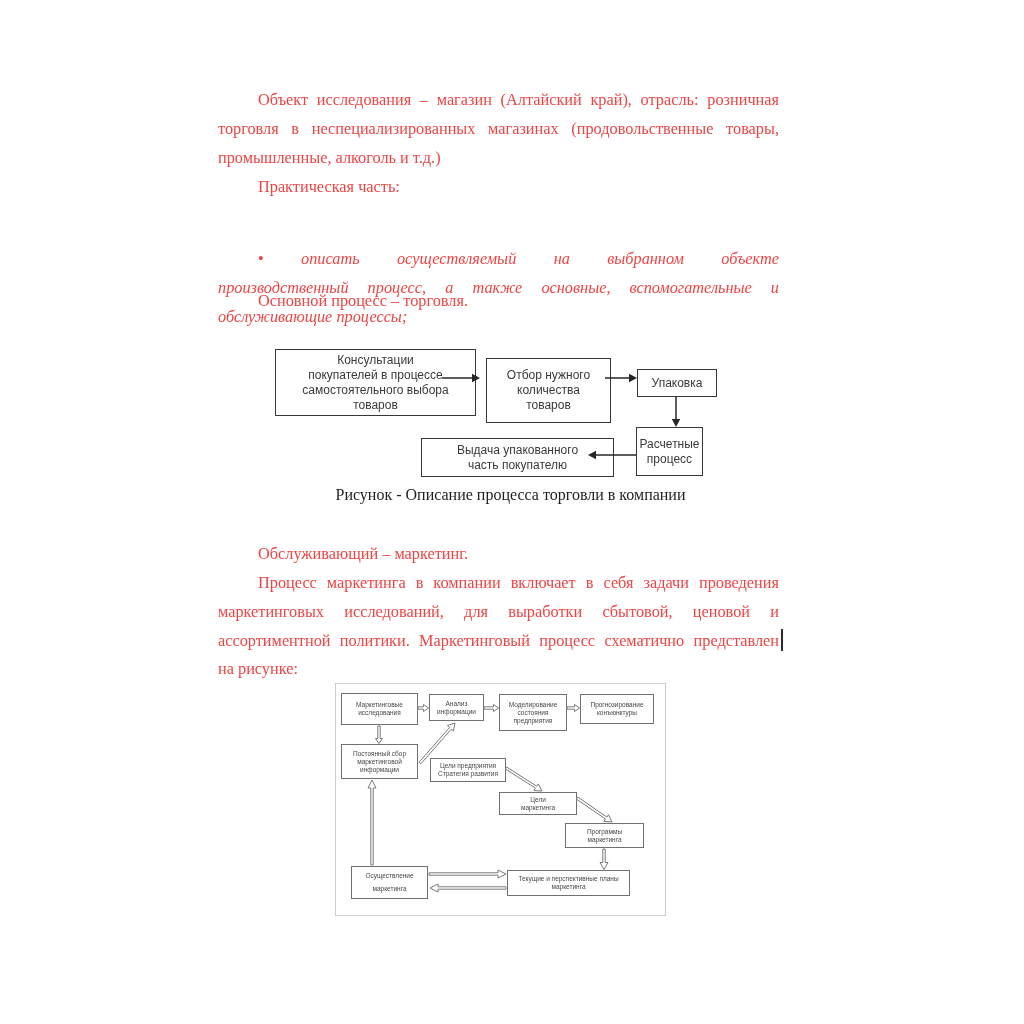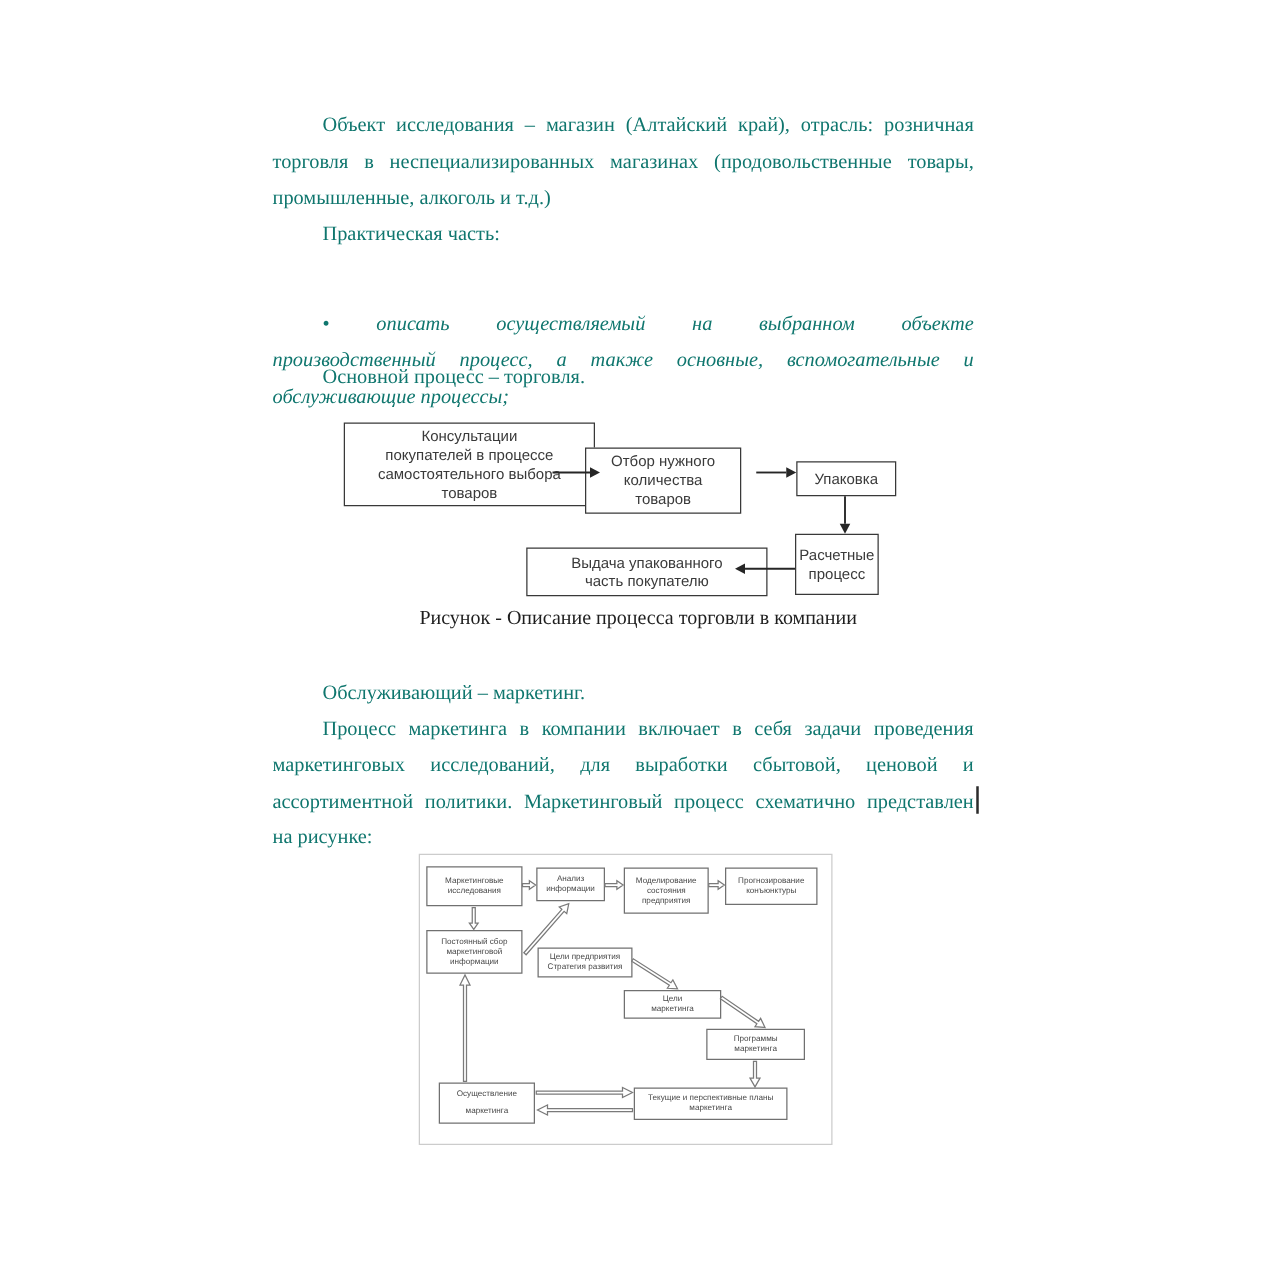--- a/index.html
+++ b/index.html
@@ -4,21 +4,21 @@
 <style>
   html,body{margin:0;padding:0;}
   body{
     width:1024px;height:1024px;background:#ffffff;position:relative;
     font-family:"Liberation Serif","DejaVu Serif",serif;
     overflow:hidden;
   }
   
   .ln{
     position:absolute;left:218px;width:561px;
-    font-size:16.3px;line-height:22px;color:#0f766e;
+    font-size:16.3px;line-height:22px;color:#ef4444;
   }
   .ind{left:258px;width:521px;}
   .j{text-align:justify;text-align-last:justify;}
   .it{font-style:italic;margin-top:44px;}
   .blt{font-style:normal;}
   .caption{
     position:absolute;left:230px;width:561px;text-align:center;
     font-size:16px;line-height:22px;color:#1e1e1e;
   }
   .cursor{
@@ -63,27 +63,27 @@
 <div class="ln it" style="top:262px">обслуживающие процессы;</div>
 <div class="ln ind" style="top:290px">Основной процесс – торговля.</div>
 
 <div class="ln ind" style="top:543px">Обслуживающий – маркетинг.</div>
 <div class="ln ind j" style="top:572px">Процесс маркетинга в компании включает в себя задачи проведения</div>
 <div class="ln j" style="top:601px">маркетинговых исследований, для выработки сбытовой, ценовой и</div>
 <div class="ln j" style="top:630px">ассортиментной политики. Маркетинговый процесс схематично представлен</div>
 <div class="ln" style="top:658px">на рисунке:</div>
 <div class="cursor"></div>
 
-<div class="fbox" style="left:275px;top:338px;width:201px;height:67px">
+<div class="fbox" style="left:275px;top:349px;width:201px;height:67px">
   <div>Консультации</div>
   <div>покупателей в процессе</div>
   <div>самостоятельного выбора</div>
   <div>товаров</div>
 </div>
-<div class="fbox" style="left:468px;top:358px;width:125px;height:53px">
+<div class="fbox" style="left:486px;top:358px;width:125px;height:65px">
   <div>Отбор нужного</div>
   <div>количества</div>
   <div>товаров</div>
 </div>
 <div class="fbox" style="left:637px;top:369px;width:80px;height:28px">
   <div>Упаковка</div>
 </div>
 <div class="fbox" style="left:636px;top:427px;width:67px;height:49px">
   <div>Расчетные</div>
   <div>процесс</div>

